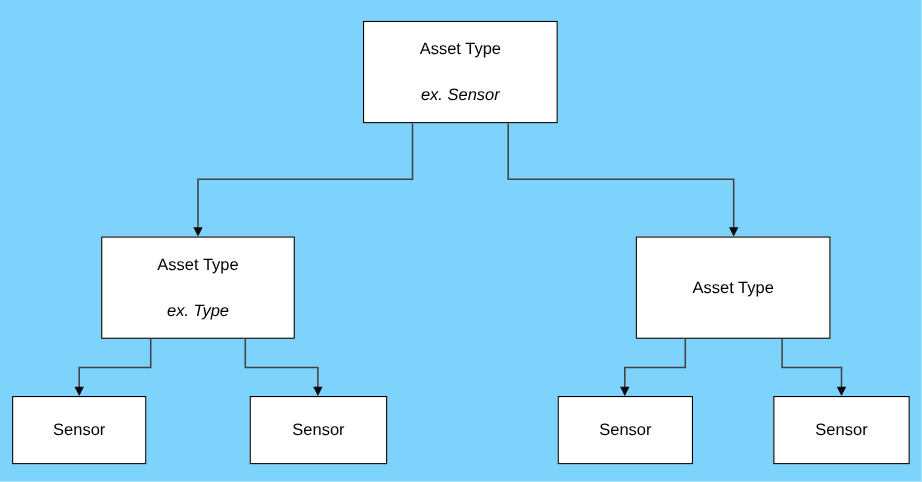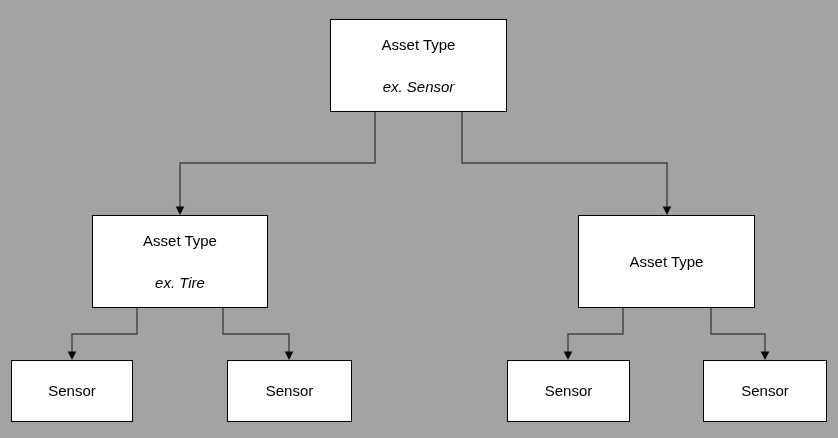--- a/index.html
+++ b/index.html
@@ -4,21 +4,21 @@
 <style>
   html, body {
     margin: 0;
     padding: 0;
     background: #ffffff;
   }
   .canvas {
     position: relative;
     width: 838px;
     height: 438px;
-    background: #a3a3a3;
+    background: #7dd3fc;
     font-family: "Liberation Sans", sans-serif;
     color: #000000;
     overflow: hidden;
   }
   .wires {
     position: absolute;
     left: 0;
     top: 0;
     pointer-events: none;
   }
@@ -97,21 +97,21 @@
     </g>
   </svg>
 
   <div class="node node-root">
     <div class="label">Asset Type</div>
     <div class="sublabel">ex. Sensor</div>
   </div>
 
   <div class="node node-child-left">
     <div class="label">Asset Type</div>
-    <div class="sublabel">ex. Tire</div>
+    <div class="sublabel">ex. Type</div>
   </div>
 
   <div class="node node-child-right">
     <div class="label">Asset Type</div>
   </div>
 
   <div class="node node-sensor-1">
     <div class="label">Sensor</div>
   </div>
 

